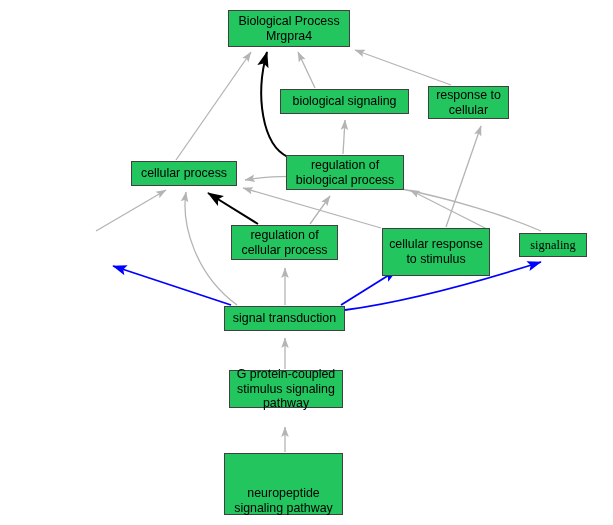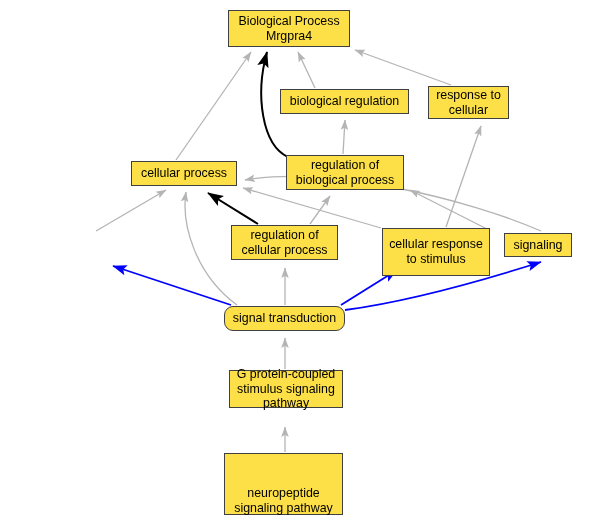--- a/index.html
+++ b/index.html
@@ -22,21 +22,21 @@
     position: absolute;
     left: 0;
     top: 0;
     width: 613px;
     height: 525px;
   }
   .node {
     position: absolute;
     box-sizing: border-box;
     border: 1px solid #404040;
-    background: #fde047;
+    background: #22c55e;
     color: #000000;
     font-size: 12.4px;
     line-height: 14.6px;
     text-align: center;
     display: flex;
     flex-direction: column;
     align-items: center;
     justify-content: center;
     z-index: 5;
     white-space: pre;
@@ -115,21 +115,21 @@
 
     <path d="M 345,310 C 420,300 500,275 541,262" fill="none" stroke="#0000ff" stroke-width="1.8" marker-end="url(#ar-blue)"></path>
   </svg>
 
   <div class="node" style="left:228px; top:10px; width:122px; height:37px;">
     <span class="ln">Biological Process</span>
     <span class="ln">Mrgpra4</span>
   </div>
 
   <div class="node" style="left:280px; top:89px; width:129px; height:25px;">
-    <span class="ln">biological regulation</span>
+    <span class="ln">biological signaling</span>
   </div>
 
   <div class="node" style="left:428px; top:86px; width:81px; height:33px;">
     <span class="ln">response to</span>
     <span class="ln">cellular</span>
   </div>
 
   <div class="node" style="left:131px; top:161px; width:106px; height:25px;">
     <span class="ln">cellular process</span>
   </div>
@@ -143,25 +143,25 @@
   <div class="node" style="left:231px; top:225px; width:107px; height:35px;">
     <span class="ln">regulation of</span>
     <span class="ln">cellular process</span>
   </div>
 
   <div class="node" style="left:382px; top:228px; width:108px; height:48px;">
     <span class="ln">cellular response</span>
     <span class="ln">to stimulus</span>
   </div>
 
-  <div class="node" style="left:504px; top:233px; width:68px; height:24px;">
+  <div class="node" style="left:519px; top:233px; width:68px; height:24px;font-family:Liberation Serif, serif;">
     <span class="ln">signaling</span>
   </div>
 
-  <div class="node" style="left:224px; top:306px; width:121px; height:25px;border-radius:9px;">
+  <div class="node" style="left:224px; top:306px; width:121px; height:25px;">
     <span class="ln">signal transduction</span>
   </div>
 
   <div class="node" style="left:229px; top:370px; width:114px; height:38px;">
     <span class="ln">G protein-coupled</span>
     <span class="ln">stimulus signaling</span>
     <span class="ln">pathway</span>
   </div>
 
   <div class="node node-table" style="left:224px; top:453px; width:119px; height:62px;">

